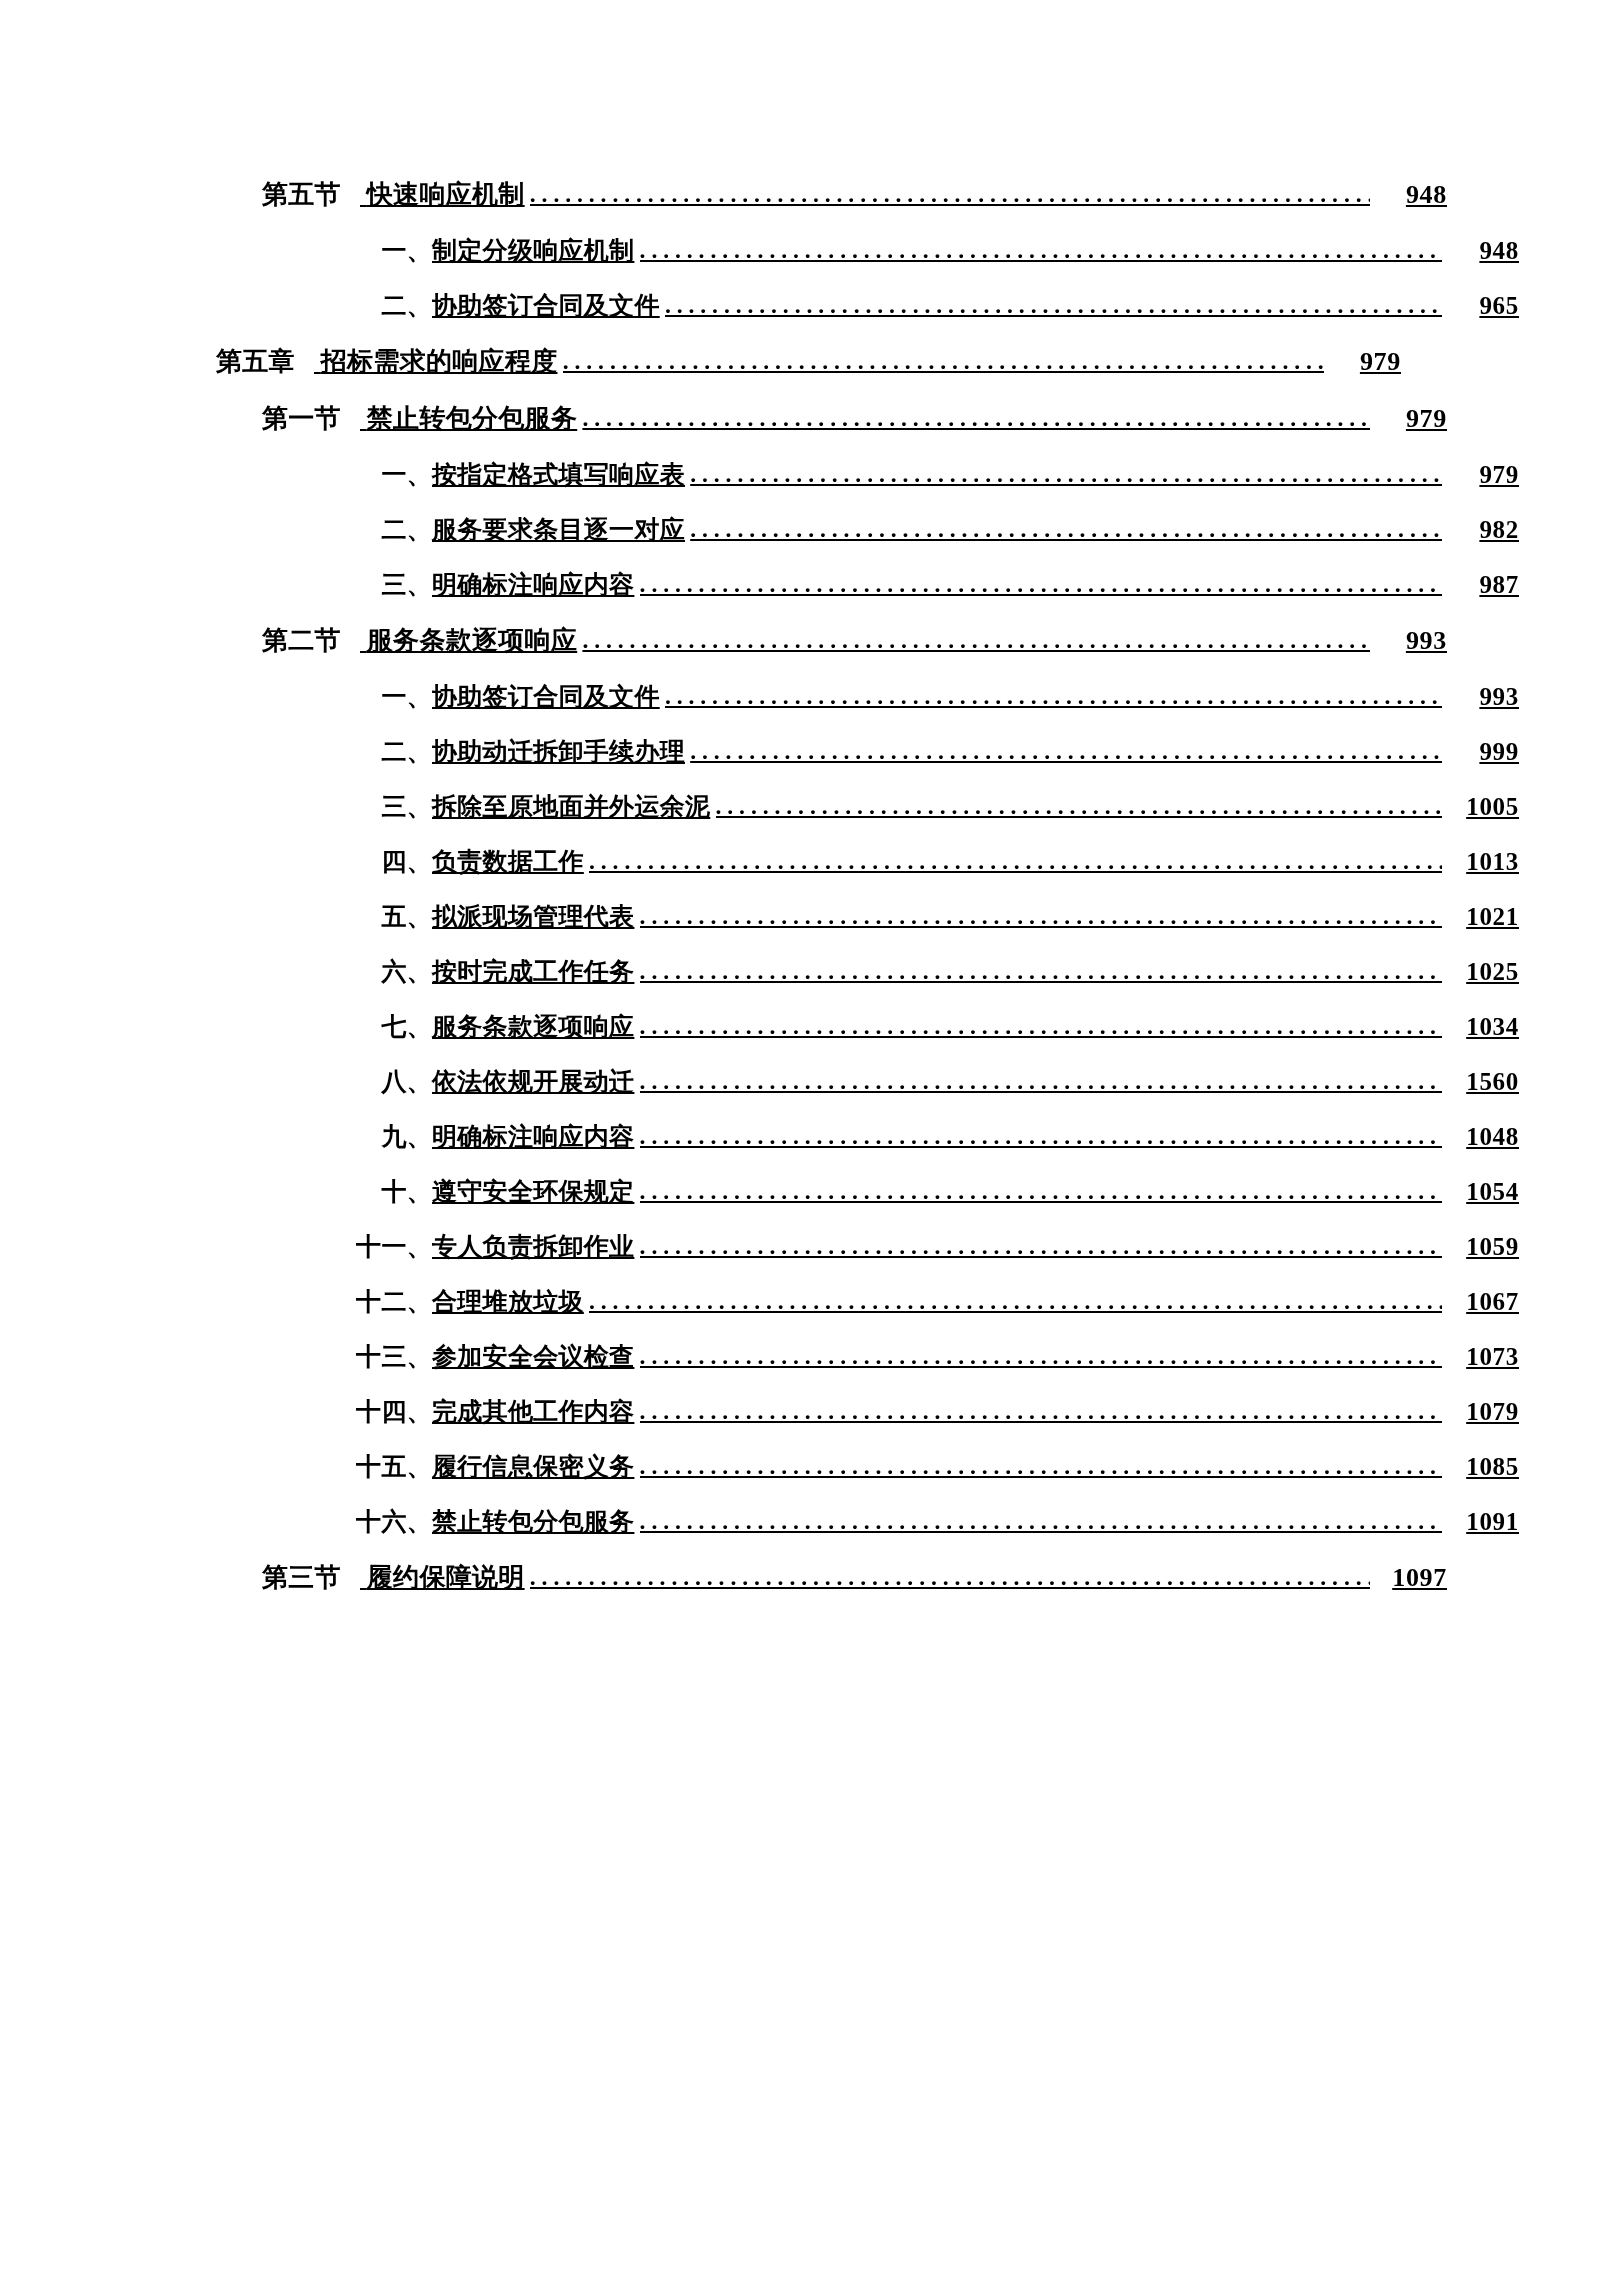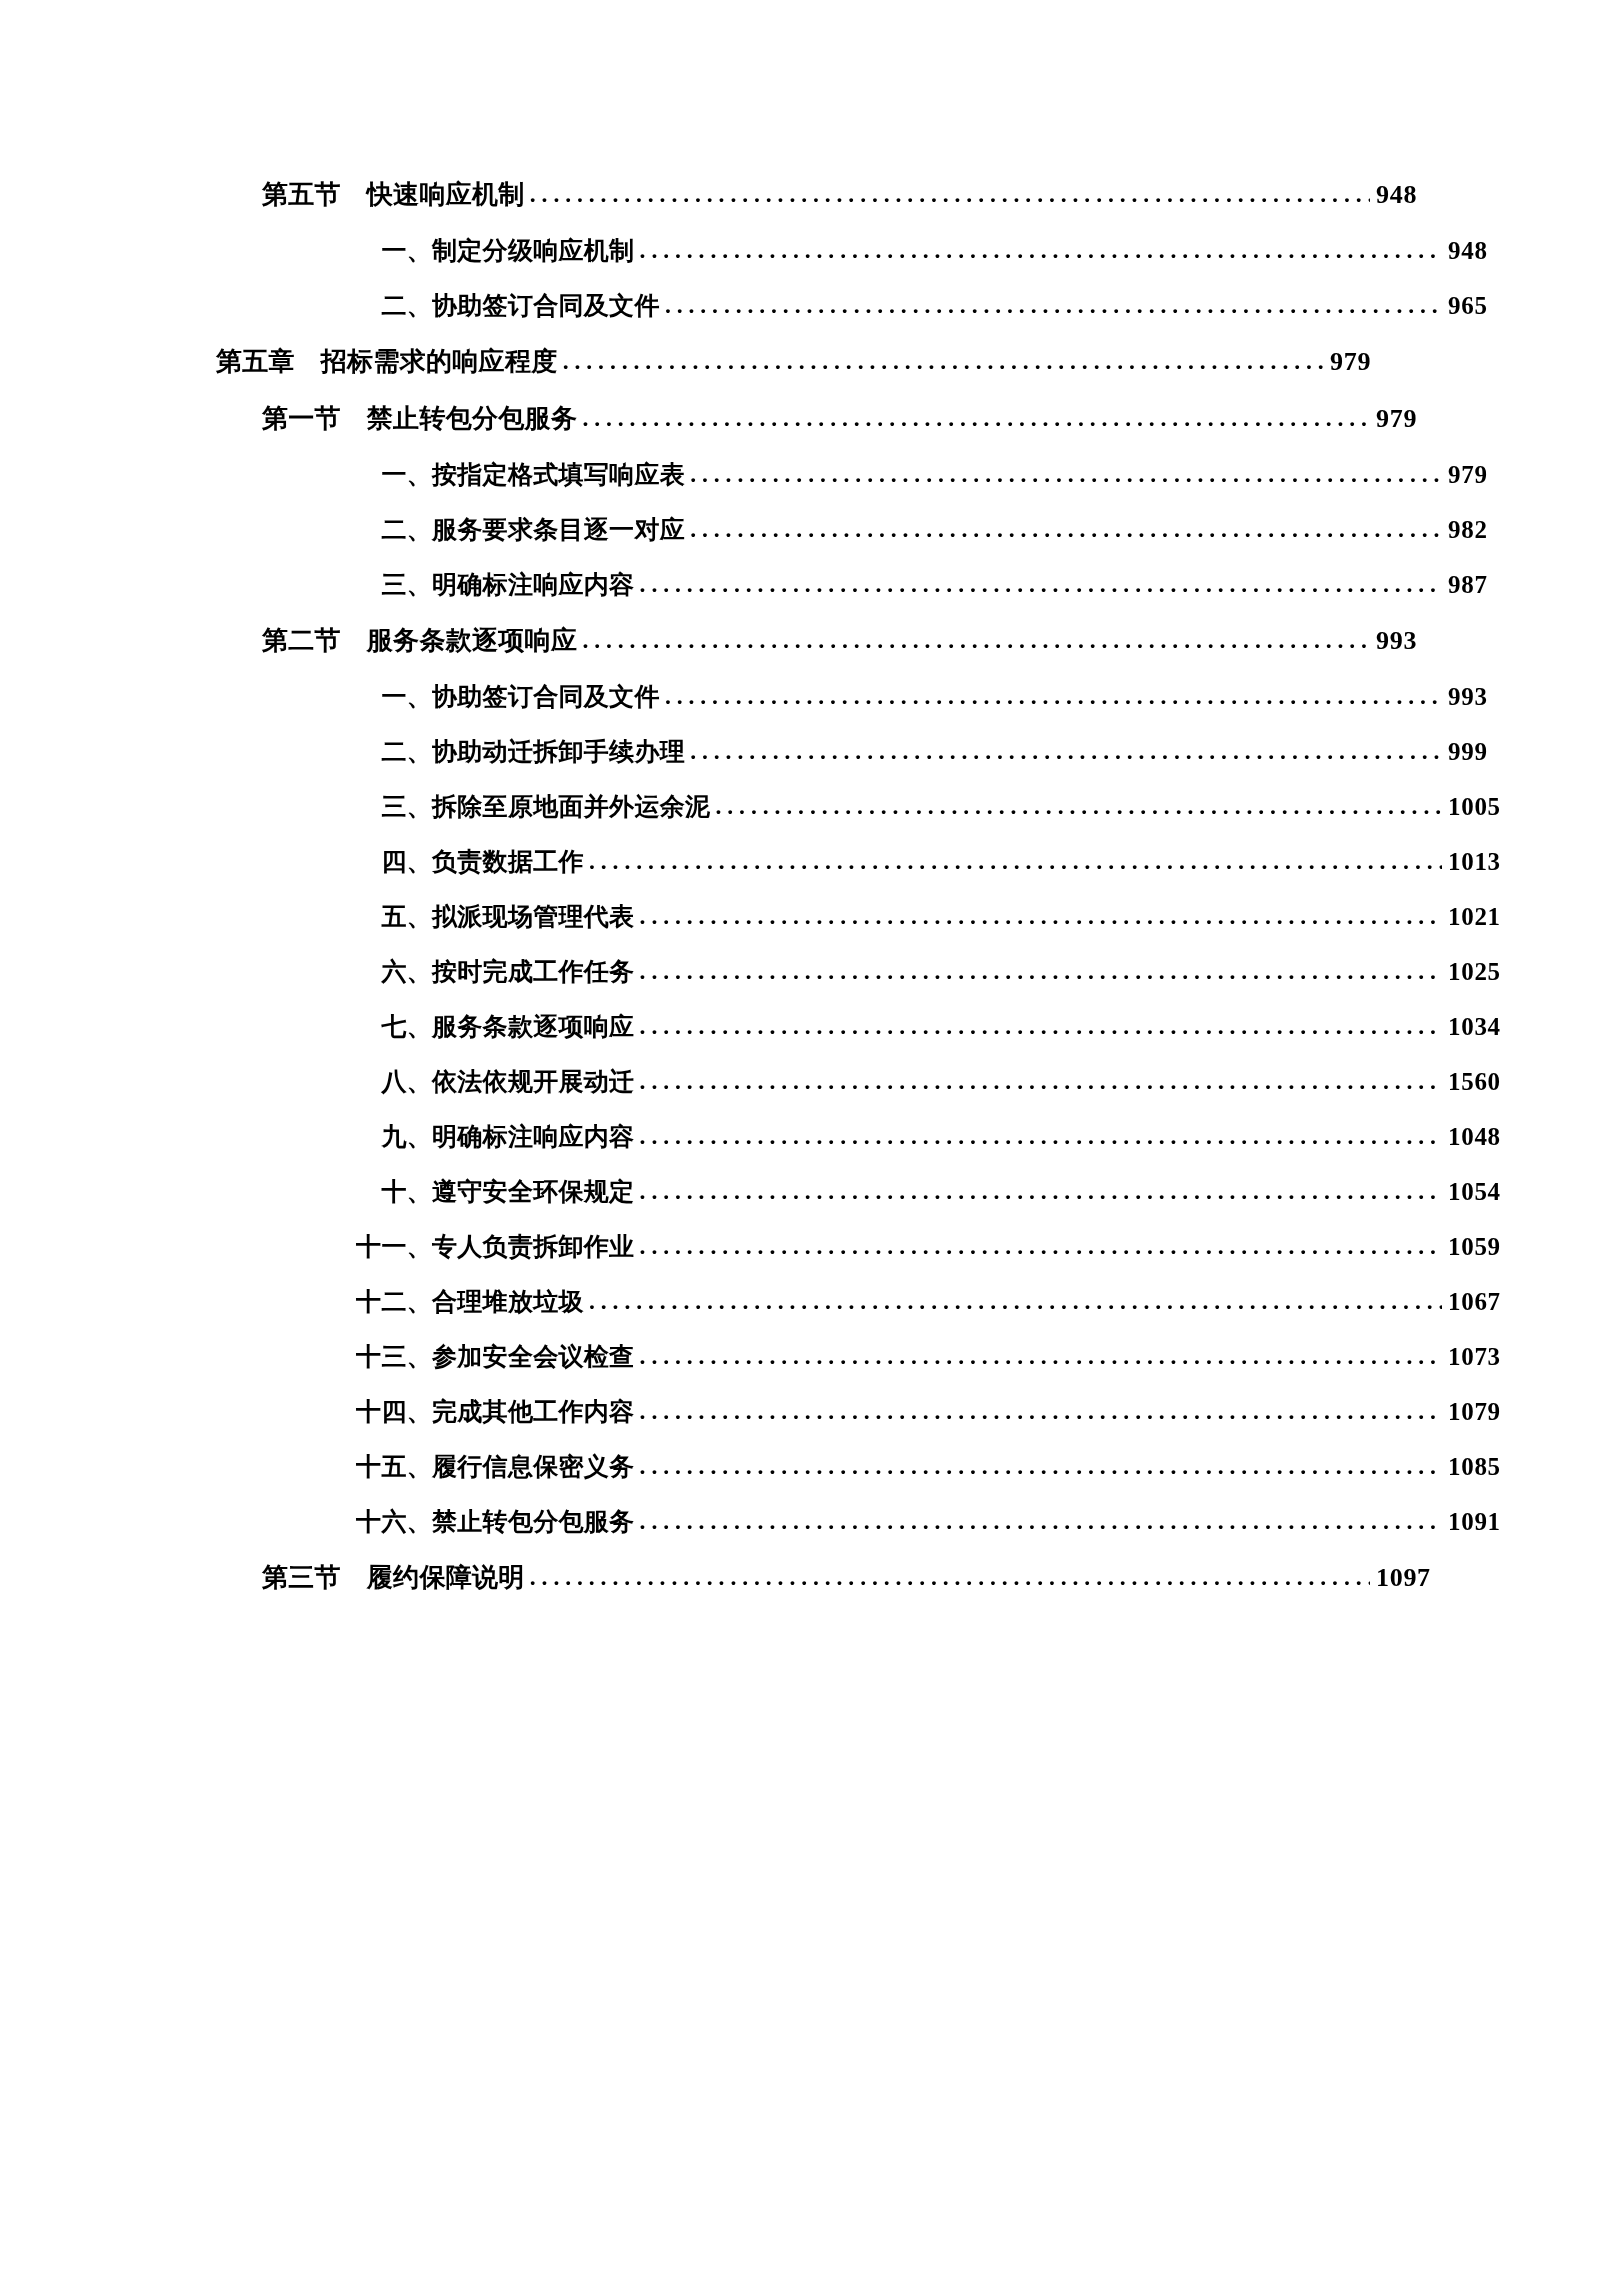--- a/index.html
+++ b/index.html
@@ -13,20 +13,21 @@
     font-family: "Liberation Serif", "DejaVu Serif", serif;
     color: #000000;
     -webkit-font-smoothing: antialiased;
   }
   .page {
     position: relative;
     width: 1623px;
     height: 2295px;
     box-sizing: border-box;
     padding: 177px 222px 0 216px;
+    text-decoration: underline;
   }
   .toc {
     display: block;
   }
   .toc-entry {
     display: flex;
     align-items: baseline;
     width: 100%;
     white-space: nowrap;
     margin-bottom: 22px;
@@ -41,21 +42,21 @@
     margin: 0 6.5px 0 5.2px;
     position: relative;
     bottom: 1.3px;
     font-size: 23.6px;
     letter-spacing: 5.9px;
     color: #000;
     font-family: "Liberation Serif", serif;
   }
   .toc-page {
     flex: 0 0 auto;
-    text-align: left;
+    text-align: right;
     font-size: 25px;
     letter-spacing: 0.7px;
     min-width: 71px;
   }
 
   
   .lvl-chapter {
     font-weight: bold;
     font-size: 26px;
     padding-left: 0px;

